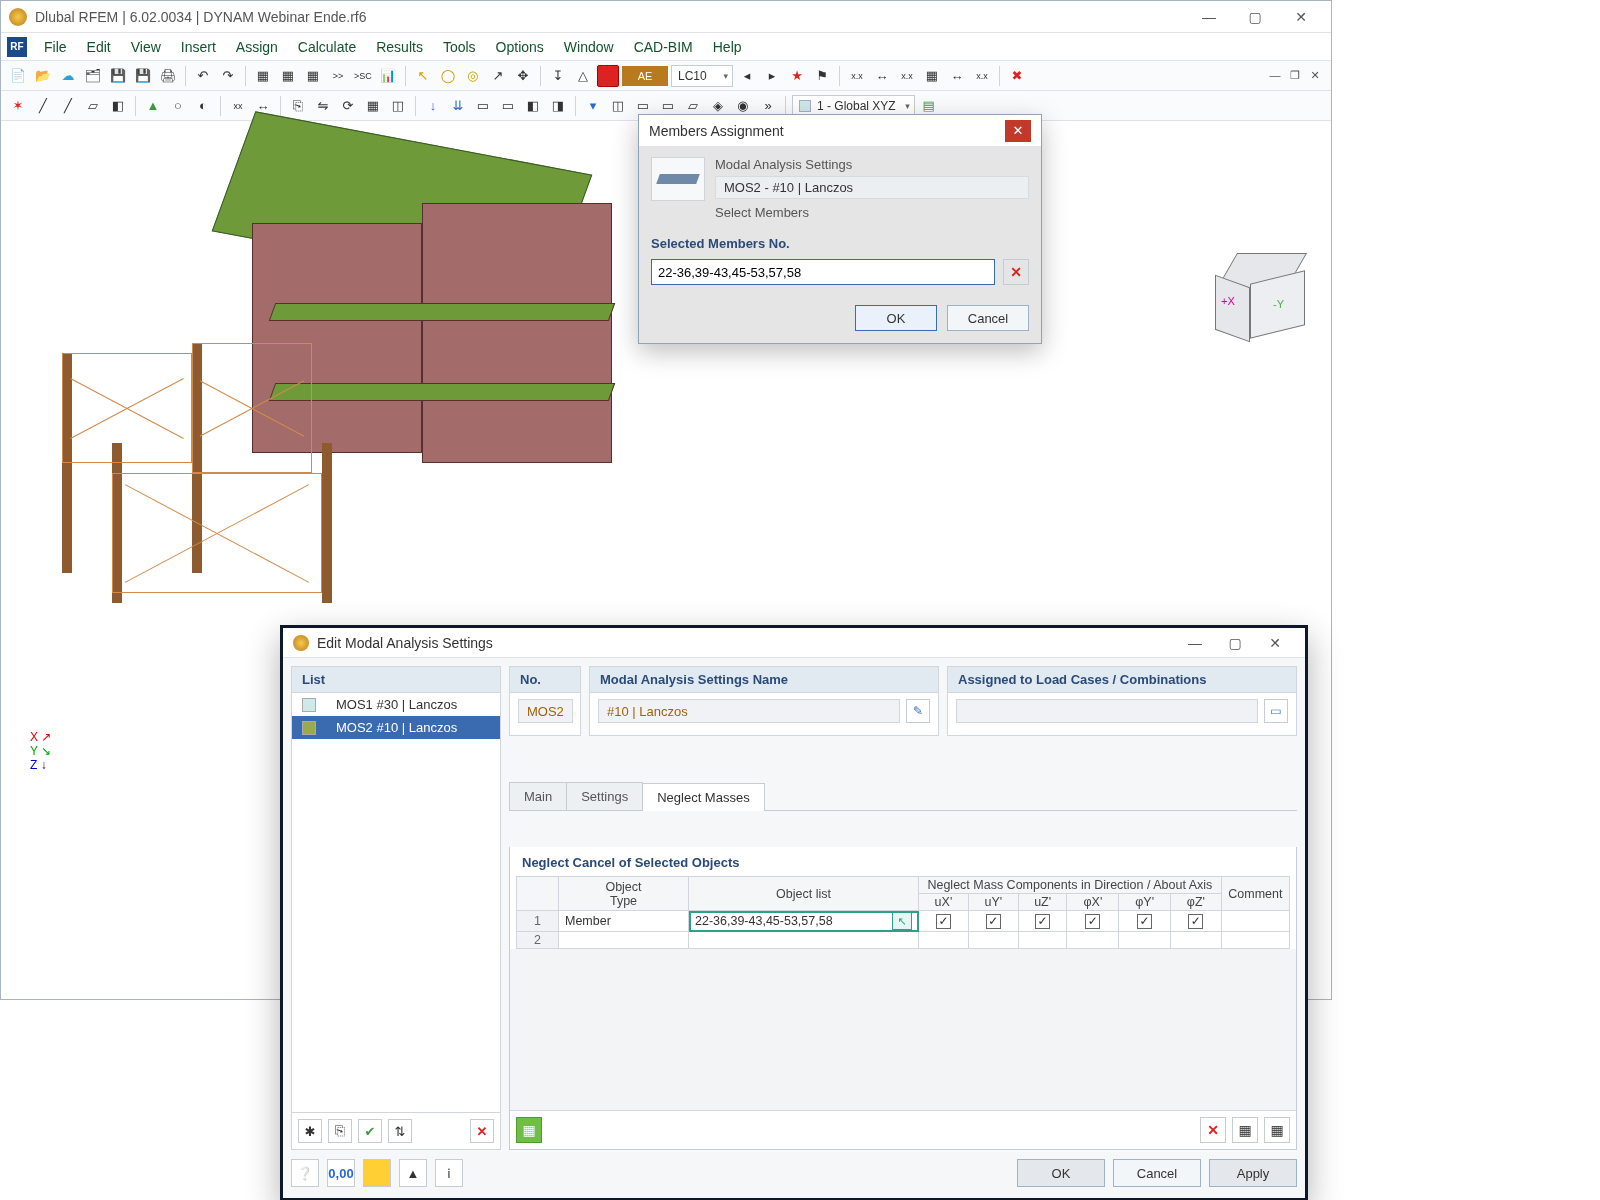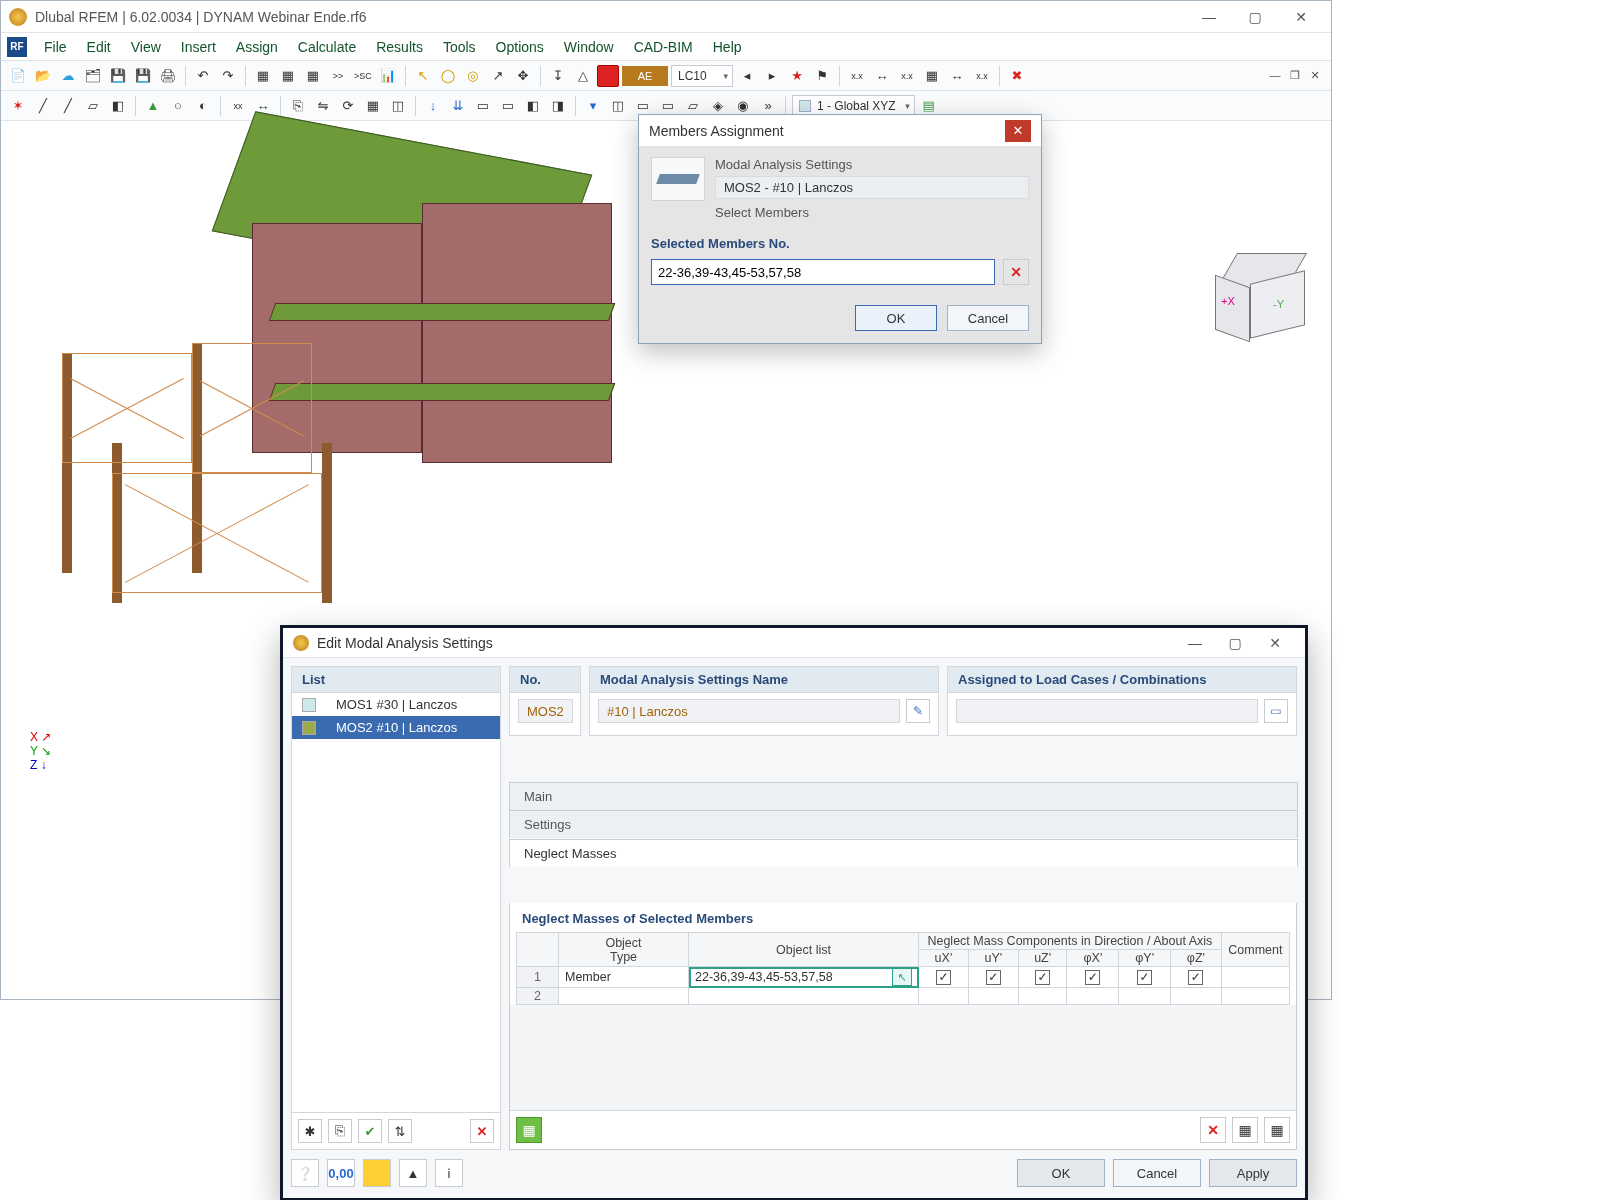--- a/index.html
+++ b/index.html
@@ -88,21 +88,21 @@
   .dlg2 .lp-foot .del { color:#d22; font-weight:bold; }
 
   .dlg2 .right-panel { flex:1; display:flex; flex-direction:column;gap:36px; }
   .dlg2 .rp-top { display:flex; gap:8px; }
   .dlg2 .field-group { border:1px solid #d0d6dc; background:#fff; min-height:62px; padding-bottom:6px; }
   .dlg2 .fg-head { background:#e1eaf0; color:#2a4a7a; font-weight:600; padding:5px 10px; font-size:13px; border-bottom:1px solid #d0d6dc; }
   .dlg2 .fg-body { padding:6px 8px; display:flex; gap:6px; }
   .dlg2 .ro-field { height:24px; border:1px solid #d0d6dc; background:#f0f2f5; display:flex; align-items:center; padding:0 8px; font-size:13px; color:#a16207; flex:1; }
   .dlg2 .edit-ic { width:24px; height:24px; border:1px solid #c7ccd2; display:flex; align-items:center; justify-content:center; font-size:12px; color:#3a6ab0; }
 
-  .dlg2 .tabbar { display:flex; margin-top:10px; border-bottom:1px solid #c7ccd2;flex-direction:column; }
+  .dlg2 .tabbar { display:flex; margin-top:10px; border-bottom:1px solid #c7ccd2; }
   .dlg2 .tab { padding:6px 14px; font-size:13px; color:#555; background:#edf0f3; border:1px solid #c7ccd2; border-bottom:none; margin-right:-1px; }
   .dlg2 .tab.active { background:#fff; color:#333; position:relative; top:1px; }
 
   .dlg2 .tabpage { flex:1; border:1px solid #c7ccd2; border-top:none; background:#fff; display:flex; flex-direction:column; }
   .dlg2 .tp-head { color:#2a4a7a; font-weight:600; padding:8px 12px 6px; font-size:13px; }
 
   .dlg2 table { border-collapse:collapse; width:100%; font-size:12.5px; }
   .dlg2 th, .dlg2 td { border:1px solid #d0d6dc; padding:1px 6px; text-align:center; background:#fff; }
   .dlg2 th { background:#f4f6f8; font-weight:normal; color:#444; }
   .dlg2 th.group { border-bottom:none; }
@@ -367,21 +367,21 @@
         </div>
       </div>
 
       <div class="tabbar">
         <div class="tab">Main</div>
         <div class="tab">Settings</div>
         <div class="tab active">Neglect Masses</div>
       </div>
 
       <div class="tabpage">
-        <div class="tp-head">Neglect Masses of Selected Members</div>
+        <div class="tp-head">Neglect Cancel of Selected Objects</div>
         <div style="padding:0 6px">
         <table>
           <thead>
             <tr>
               <th rowspan="2" style="width:42px"></th>
               <th rowspan="2" style="width:130px"><span style="white-space:pre-line">Object
 Type</span></th>
               <th rowspan="2" style="width:230px">Object list</th>
               <th colspan="6" class="group">Neglect Mass Components in Direction / About Axis</th>
               <th rowspan="2">Comment</th>

